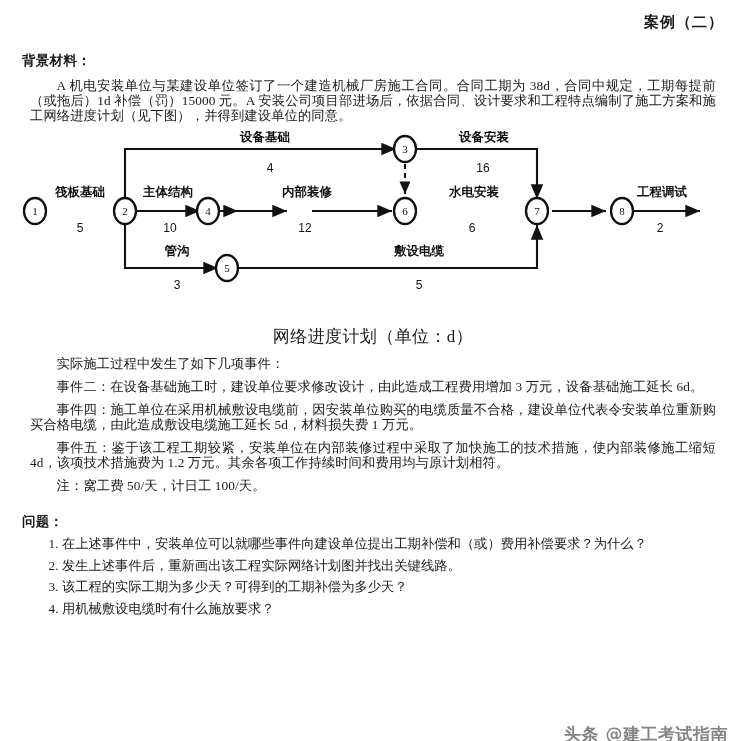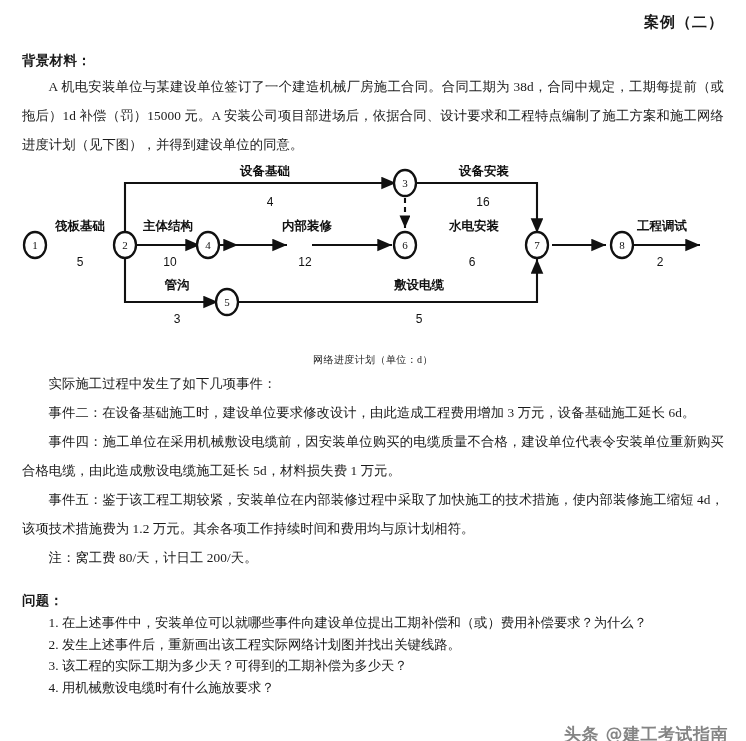--- a/index.html
+++ b/index.html
@@ -32,34 +32,34 @@
   }
   .section-head {
     font-weight: bold;
     font-size: 13.5px;
     margin: 20px 0 2px 0;
     font-family: "Liberation Sans", "DejaVu Sans", sans-serif;
     letter-spacing: 0.3px;
   }
   p.para {
     font-size: 13.3px;
-    line-height: 29px;
-    margin: 0;
+    line-height: 15px;
+    margin: 8px;
     text-align: justify;
     text-justify: inter-ideograph;
     text-indent: 2em;
     letter-spacing: 0.1px;
   }
   .fig-wrap {
     margin: 6px 0 2px 0;
   }
   .fig-caption {
     text-align: center;
-    font-size: 10px;
-    margin-top: 4px;
+    font-size: 17px;
+    margin-top: 10px;
     letter-spacing: 0.4px;
   }
   .q-list p {
     font-size: 13.3px;
     line-height: 21.5px;
     margin: 0;
     text-indent: 2em;
   }
   .watermark {
     position: absolute;
@@ -192,21 +192,21 @@
         <text class="dur" x="638" y="101" text-anchor="middle">2</text>
       </g>
     </svg>
     <div class="fig-caption">网络进度计划（单位：d）</div>
   </div>
 
   <p class="para">实际施工过程中发生了如下几项事件：</p>
   <p class="para">事件二：在设备基础施工时，建设单位要求修改设计，由此造成工程费用增加 3 万元，设备基础施工延长 6d。</p>
   <p class="para">事件四：施工单位在采用机械敷设电缆前，因安装单位购买的电缆质量不合格，建设单位代表令安装单位重新购买合格电缆，由此造成敷设电缆施工延长 5d，材料损失费 1 万元。</p>
   <p class="para">事件五：鉴于该工程工期较紧，安装单位在内部装修过程中采取了加快施工的技术措施，使内部装修施工缩短 4d，该项技术措施费为 1.2 万元。其余各项工作持续时间和费用均与原计划相符。</p>
-  <p class="para">注：窝工费 80/天，计日工 200/天。</p>
+  <p class="para">注：窝工费 50/天，计日工 100/天。</p>
 
   <div class="section-head">问题：</div>
   <div class="q-list">
     <p>1. 在上述事件中，安装单位可以就哪些事件向建设单位提出工期补偿和（或）费用补偿要求？为什么？</p>
     <p>2. 发生上述事件后，重新画出该工程实际网络计划图并找出关键线路。</p>
     <p>3. 该工程的实际工期为多少天？可得到的工期补偿为多少天？</p>
     <p>4. 用机械敷设电缆时有什么施放要求？</p>
   </div>
 
   <div class="watermark">头条 @建工考试指南</div>

